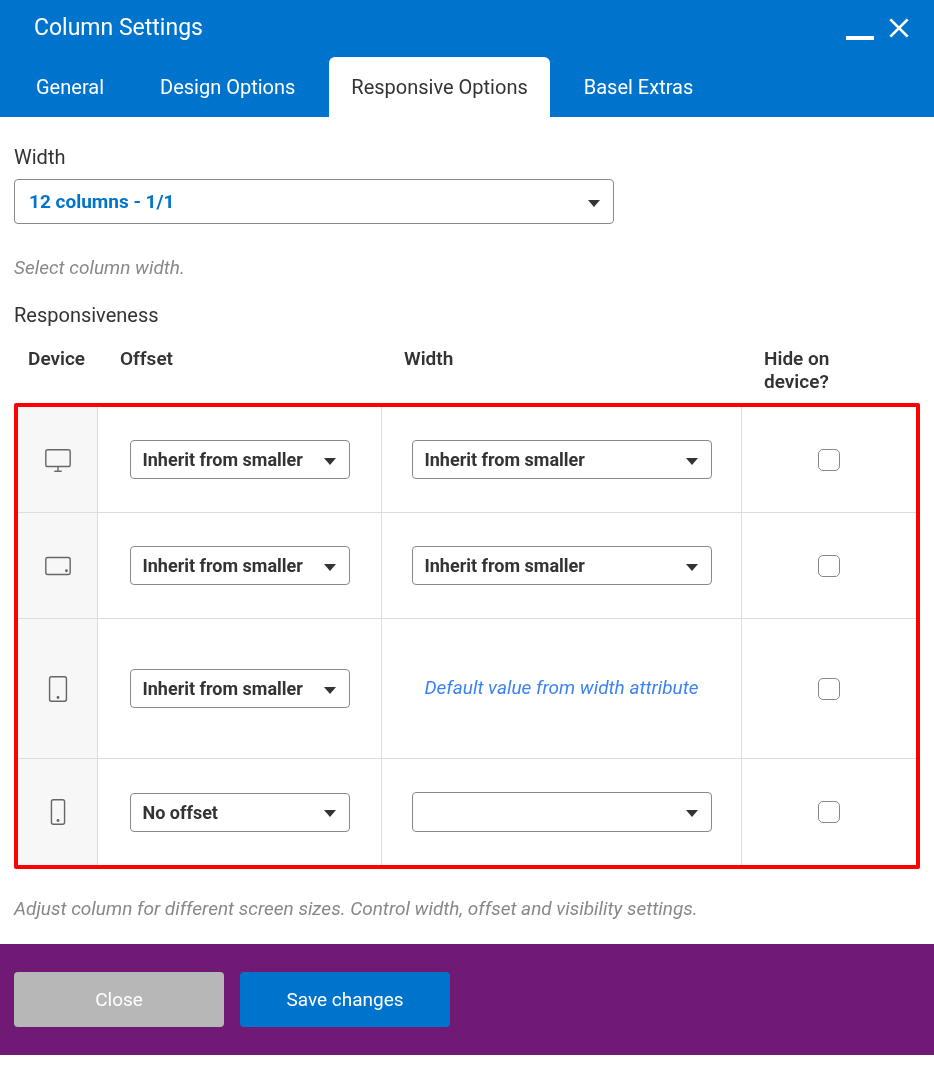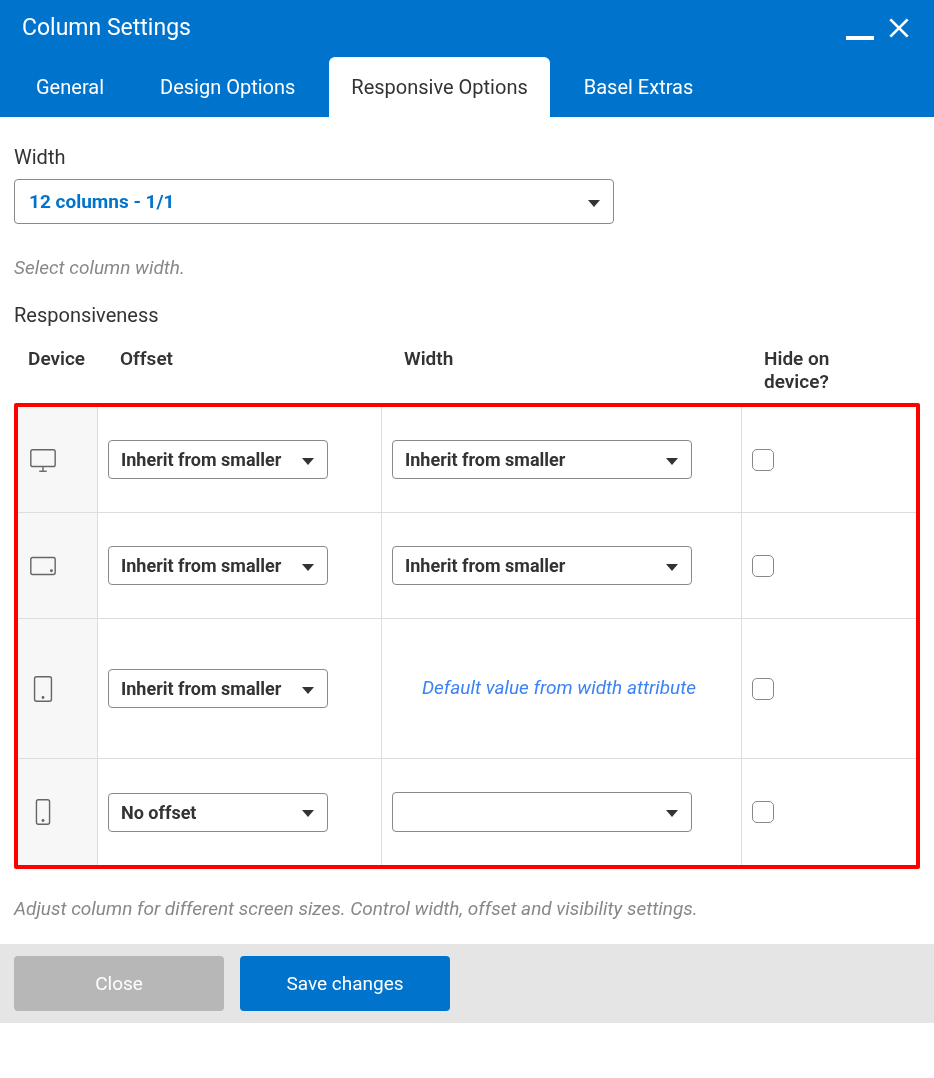--- a/index.html
+++ b/index.html
@@ -19,20 +19,21 @@
     .header {
       background: #0073cc;
       color: #fff;
       padding: 0;
     }
     .header-top {
       display: flex;
       justify-content: space-between;
       align-items: center;
       padding: 14px 22px 6px 22px;
+      margin-left: 12px;
     }
     .header-title {
       font-size: 23px;
       font-weight: 400;
     }
     .header-controls {
       display: flex;
       gap: 12px;
       align-items: center;
     }
@@ -157,21 +158,21 @@
       border-bottom: 1px solid #ddd;
       min-height: 106px;
     }
     .resp-row:last-child {
       border-bottom: none;
     }
     .cell {
       border-right: 1px solid #ddd;
       display: flex;
       align-items: center;
-      justify-content: flex-start;
+      justify-content: center;
       padding: 20px 10px;
     }
     .cell:last-child {
       border-right: none;
     }
     .cell-device {
       width: 80px;
       background: #f7f7f7;
     }
     .cell-offset {
@@ -218,22 +219,22 @@
       width: 22px;
       height: 22px;
       border: 1.5px solid #888;
       border-radius: 5px;
       cursor: pointer;
       background: #fff;
     }
     
     
     .footer {
-      background: #e5e5e5;
-      padding: 12px 14px;
+      background: #701a75;
+      padding: 28px 14px;
       margin-top: 18px;
       display: flex;
       gap: 16px;
     }
     .btn {
       border: none;
       padding: 16px 36px;
       font-size: 19px;
       border-radius: 4px;
       cursor: pointer;

